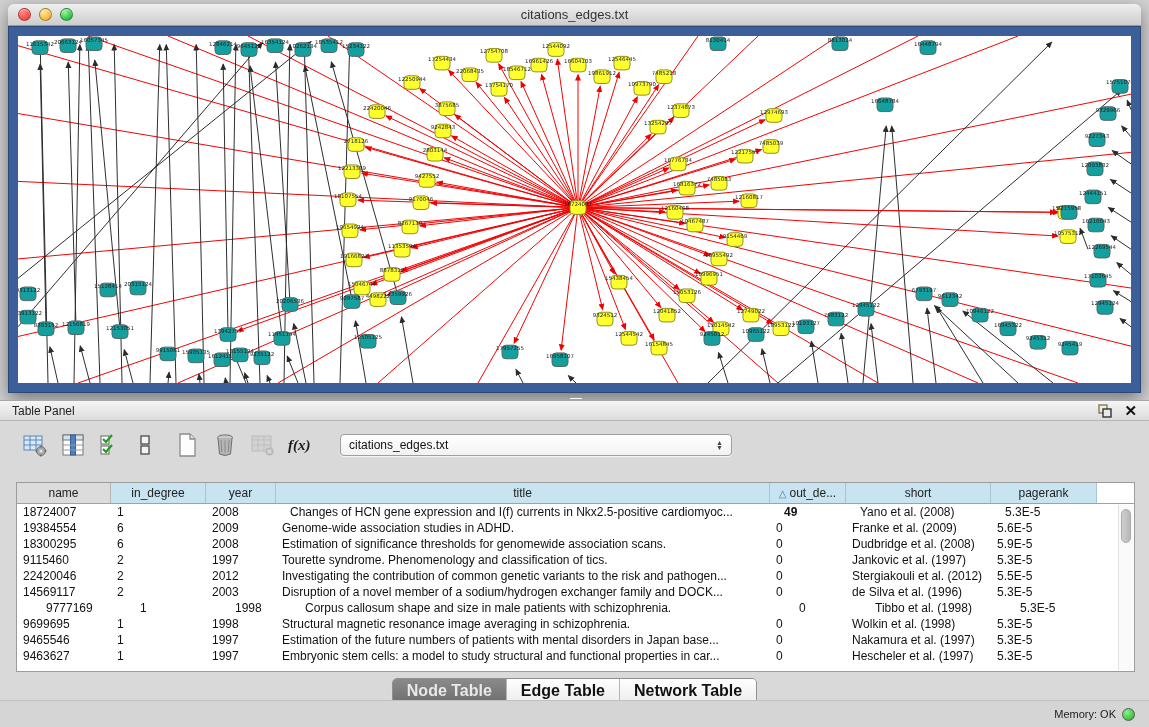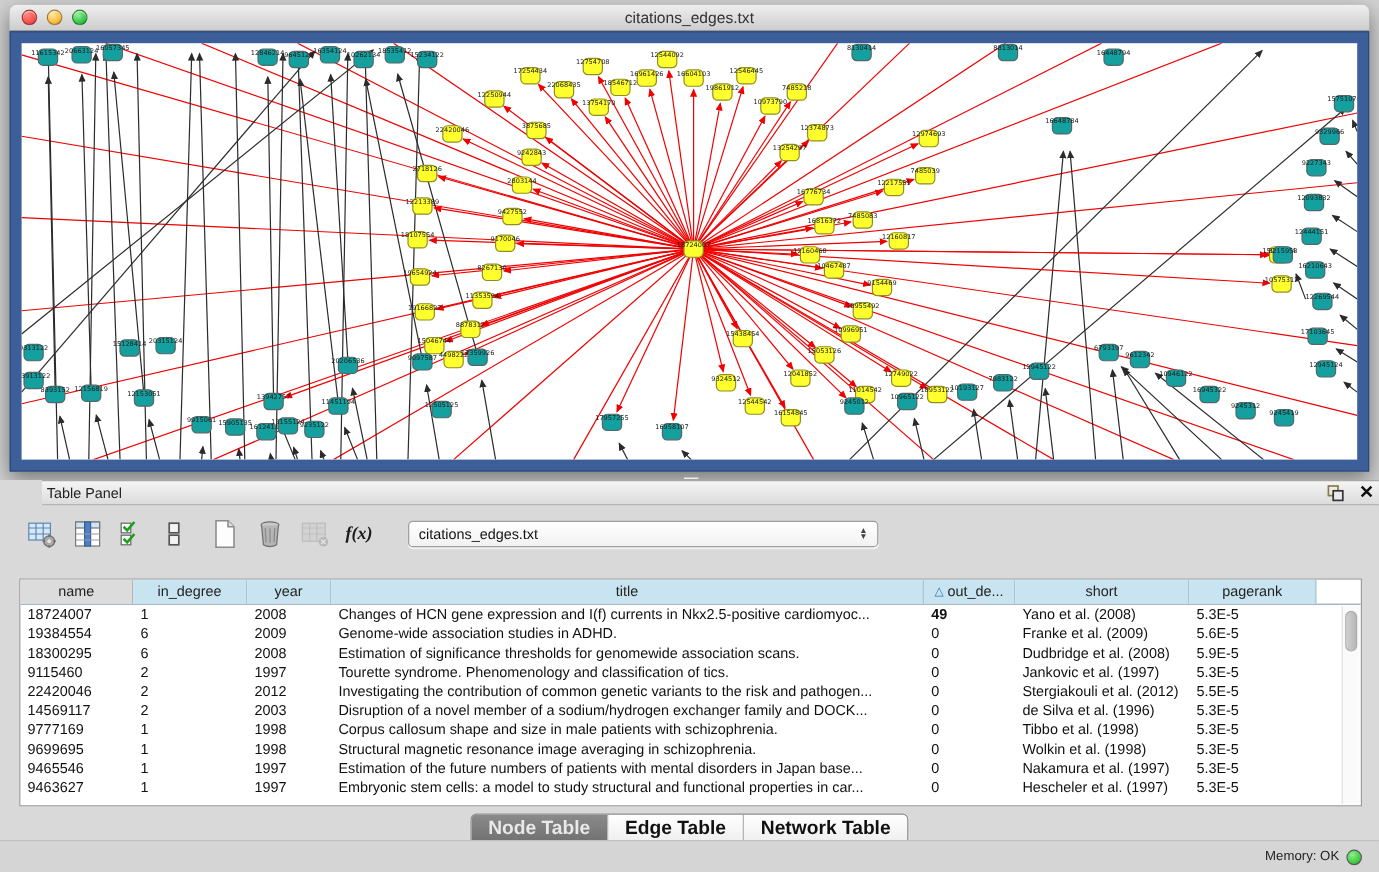--- a/index.html
+++ b/index.html
@@ -11,21 +11,21 @@
   .light { width:13px; height:13px; border-radius:50%; border:1px solid rgba(0,0,0,.35); box-shadow:inset 0 1px 1px rgba(255,255,255,.6); }
   .light.red { background:radial-gradient(circle at 35% 30%, #ff8a85, #f9514d 60%, #c93a36); }
   .light.yellow { background:radial-gradient(circle at 35% 30%, #ffe9a0, #fdbc40 60%, #d09a28); }
   .light.green { background:radial-gradient(circle at 35% 30%, #9ef09a, #35c94b 60%, #239a35); }
   .net-frame { position:absolute; left:0; right:0; top:22px; bottom:0; background:#3c5f9a; border:1px solid #2c4878; padding:9px; }
   .net-canvas { width:100%; height:100%; background:#ffffff; }
   .net-canvas svg { width:100%; height:100%; display:block; }
   .drag-handle { position:absolute; left:570px; top:395px; width:12px; height:4px; border-top:1px solid #9a9a9a; border-bottom:1px solid #fff; }
 
   .table-panel { position:absolute; left:0; top:400px; width:1149px; height:300px; background:#d9d9d9; }
-  .panel-header { height:21px; background:linear-gradient(#f5f5f5,#dcdcdc); border-top:1px solid #a8a8a8; border-bottom:1px solid #b5b5b5; display:flex; align-items:center; padding:0 4px;margin-left:35px; }
+  .panel-header { height:21px; background:linear-gradient(#f5f5f5,#dcdcdc); border-top:1px solid #a8a8a8; border-bottom:1px solid #b5b5b5; display:flex; align-items:center; padding:0 12px; }
   .panel-title { font-size:12px; color:#222; }
   .panel-header .spacer { flex:1; }
   .float-btn { width:18px; height:16px; margin-right:10px; cursor:default; }
   .close-btn { font-size:15px; font-weight:bold; color:#111; line-height:14px; cursor:default; }
 
   .toolbar { display:flex; align-items:center; gap:10px; padding:10px 0 8px 22px; }
   .tbtn { width:28px; height:28px; display:flex; align-items:center; justify-content:flex-start; }
   .tbtn.disabled { opacity:.55; }
   .fx { font-size:15px; font-style:italic; font-family:"Liberation Serif", serif; font-weight:bold; color:#1a1a1a; }
   .combo { margin-left:14px; width:392px; height:22px; background:linear-gradient(#ffffff,#f2f2f2); border:1px solid #9f9f9f; border-radius:4px; display:flex; align-items:center; padding:0 8px; font-size:12px; color:#111; box-shadow:0 1px 1px rgba(255,255,255,.8); }
@@ -770,21 +770,21 @@
         </div>
         <div class="th" style="width: 106px;">
           <span>pagerank</span>
         </div>
       </div>
     <div id="tbody">
         <div class="trow">
           <div class="td" style="width: 94px;">18724007</div>
           <div class="td" style="width: 95px;">1</div>
           <div class="td" style="width: 70px;">2008</div>
-          <div class="td" style="width: 494px;">Changes of HCN gene expression and I(f) currents in Nkx2.5-positive cardiomyoc...</div>
+          <div class="td" style="width: 494px; margin-left: 8px;">Changes of HCN gene expression and I(f) currents in Nkx2.5-positive cardiomyoc...</div>
           <div class="td" style="width: 76px; font-weight: bold;">49</div>
           <div class="td" style="width: 145px;">Yano et al. (2008)</div>
           <div class="td" style="width: 106px;">5.3E-5</div>
         </div>
         <div class="trow">
           <div class="td" style="width: 94px;">19384554</div>
           <div class="td" style="width: 95px;">6</div>
           <div class="td" style="width: 70px;">2009</div>
           <div class="td" style="width: 494px;">Genome-wide association studies in ADHD.</div>
           <div class="td" style="width: 76px;">0</div>
@@ -821,21 +821,21 @@
         <div class="trow">
           <div class="td" style="width: 94px;">14569117</div>
           <div class="td" style="width: 95px;">2</div>
           <div class="td" style="width: 70px;">2003</div>
           <div class="td" style="width: 494px;">Disruption of a novel member of a sodium/hydrogen exchanger family and DOCK...</div>
           <div class="td" style="width: 76px;">0</div>
           <div class="td" style="width: 145px;">de Silva et al. (1996)</div>
           <div class="td" style="width: 106px;">5.3E-5</div>
         </div>
         <div class="trow">
-          <div class="td" style="width: 94px;">9777169</div>
+          <div class="td" style="width: 94px; margin-left: 23px;">9777169</div>
           <div class="td" style="width: 95px;">1</div>
           <div class="td" style="width: 70px;">1998</div>
           <div class="td" style="width: 494px;">Corpus callosum shape and size in male patients with schizophrenia.</div>
           <div class="td" style="width: 76px;">0</div>
           <div class="td" style="width: 145px;">Tibbo et al. (1998)</div>
           <div class="td" style="width: 106px;">5.3E-5</div>
         </div>
         <div class="trow">
           <div class="td" style="width: 94px;">9699695</div>
           <div class="td" style="width: 95px;">1</div>

